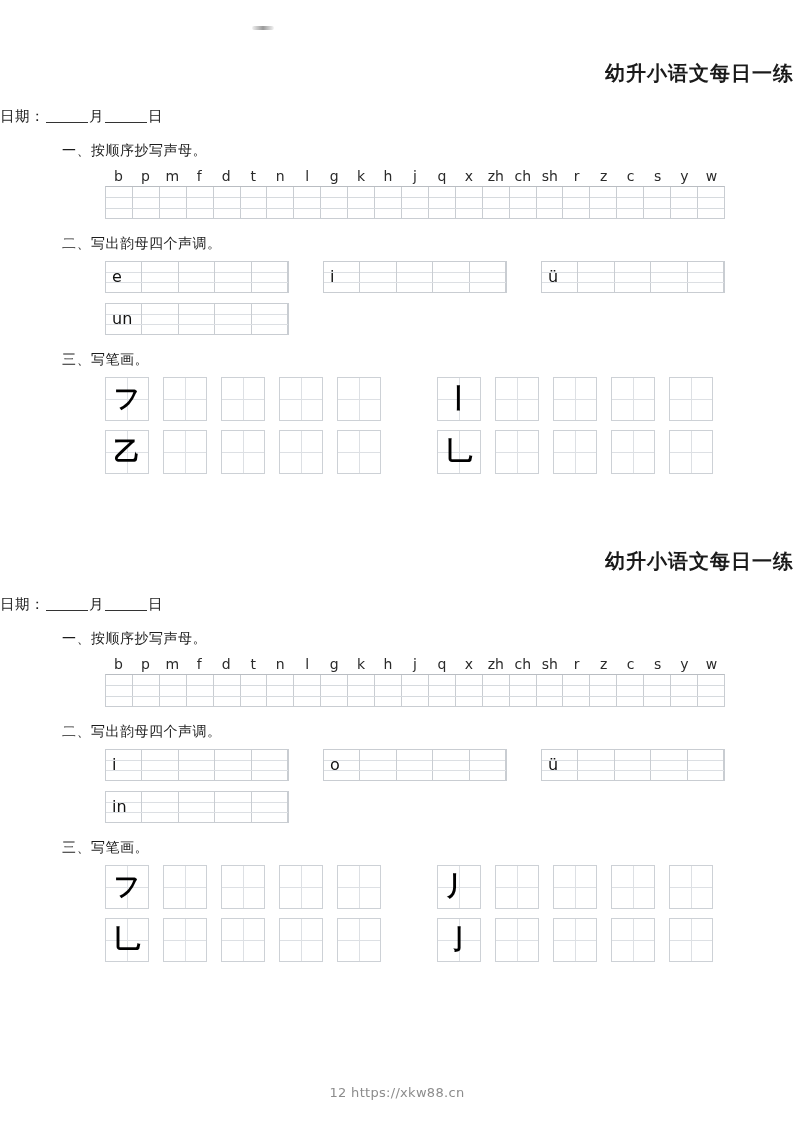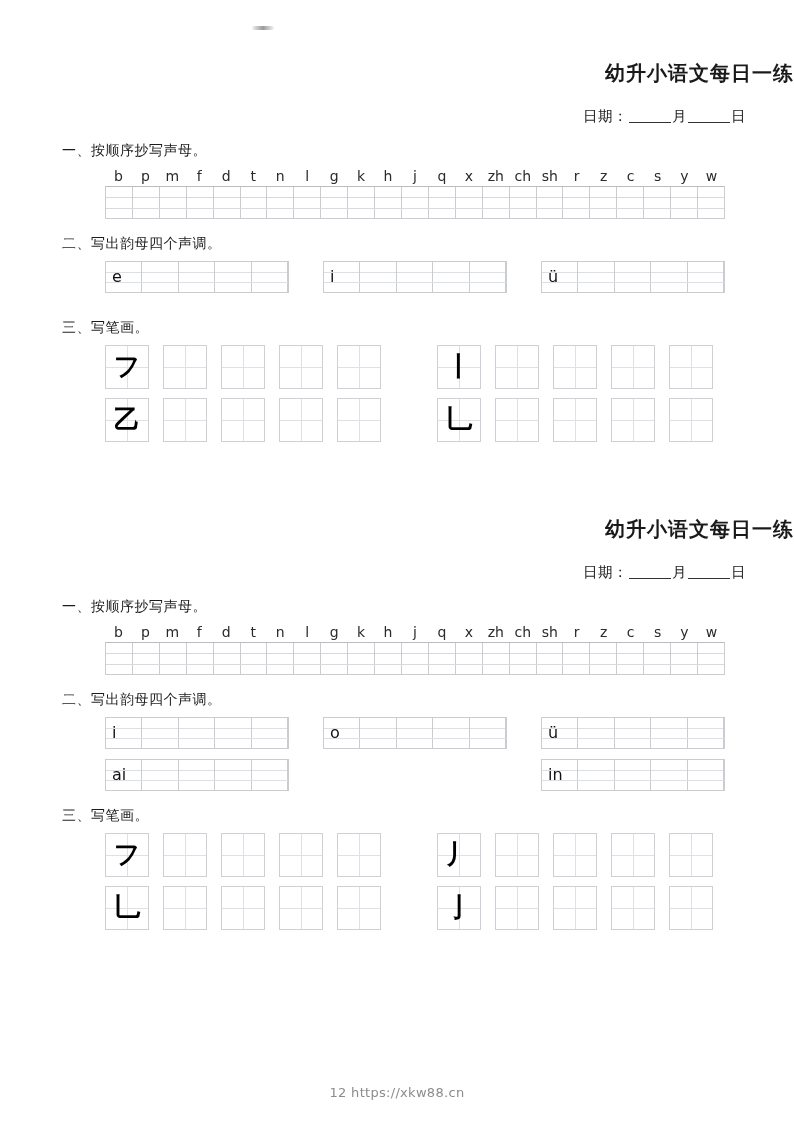--- a/index.html
+++ b/index.html
@@ -33,21 +33,20 @@
     text-align: right;
     font-family: "Liberation Serif", "DejaVu Serif", serif;
     font-weight: bold;
     font-size: 20px;
     letter-spacing: 1px;
     color: #1a1a1a;
     margin: 0;
   }
 
   .date-line {
-    text-align: right;
     padding-right: 48px;
     margin-top: 20px;
     font-size: 14.5px;
     color: #222;
     letter-spacing: 0.5px;
   }
   .date-blank {
     display: inline-block;
     width: 42px;
     border-bottom: 1px solid #333;
@@ -290,20 +289,28 @@
           <div class="vowel-box">
             <div class="vcell"></div>
             <div class="vcell"></div>
             <div class="vcell"></div>
             <div class="vcell"></div>
             <div class="vcell"></div>
             <span class="vowel-label">ü</span>
           </div>
         </div>
         <div class="vowel-row">
+          <div class="vowel-box">
+            <div class="vcell"></div>
+            <div class="vcell"></div>
+            <div class="vcell"></div>
+            <div class="vcell"></div>
+            <div class="vcell"></div>
+            <span class="vowel-label">un</span>
+          </div>
         </div>
       </div>
 
     <div class="section-title">三、写笔画。</div>
 
     <div class="stroke-rows">
         <div class="stroke-row">
           <div class="stroke-group">
             <div class="tzg">
               <span class="stroke-glyph">フ</span>
@@ -440,28 +447,20 @@
             <span class="vowel-label">ü</span>
           </div>
         </div>
         <div class="vowel-row">
           <div class="vowel-box">
             <div class="vcell"></div>
             <div class="vcell"></div>
             <div class="vcell"></div>
             <div class="vcell"></div>
             <div class="vcell"></div>
-            <span class="vowel-label">ai</span>
-          </div>
-          <div class="vowel-box">
-            <div class="vcell"></div>
-            <div class="vcell"></div>
-            <div class="vcell"></div>
-            <div class="vcell"></div>
-            <div class="vcell"></div>
             <span class="vowel-label">in</span>
           </div>
         </div>
       </div>
 
     <div class="section-title">三、写笔画。</div>
 
     <div class="stroke-rows">
         <div class="stroke-row">
           <div class="stroke-group">

